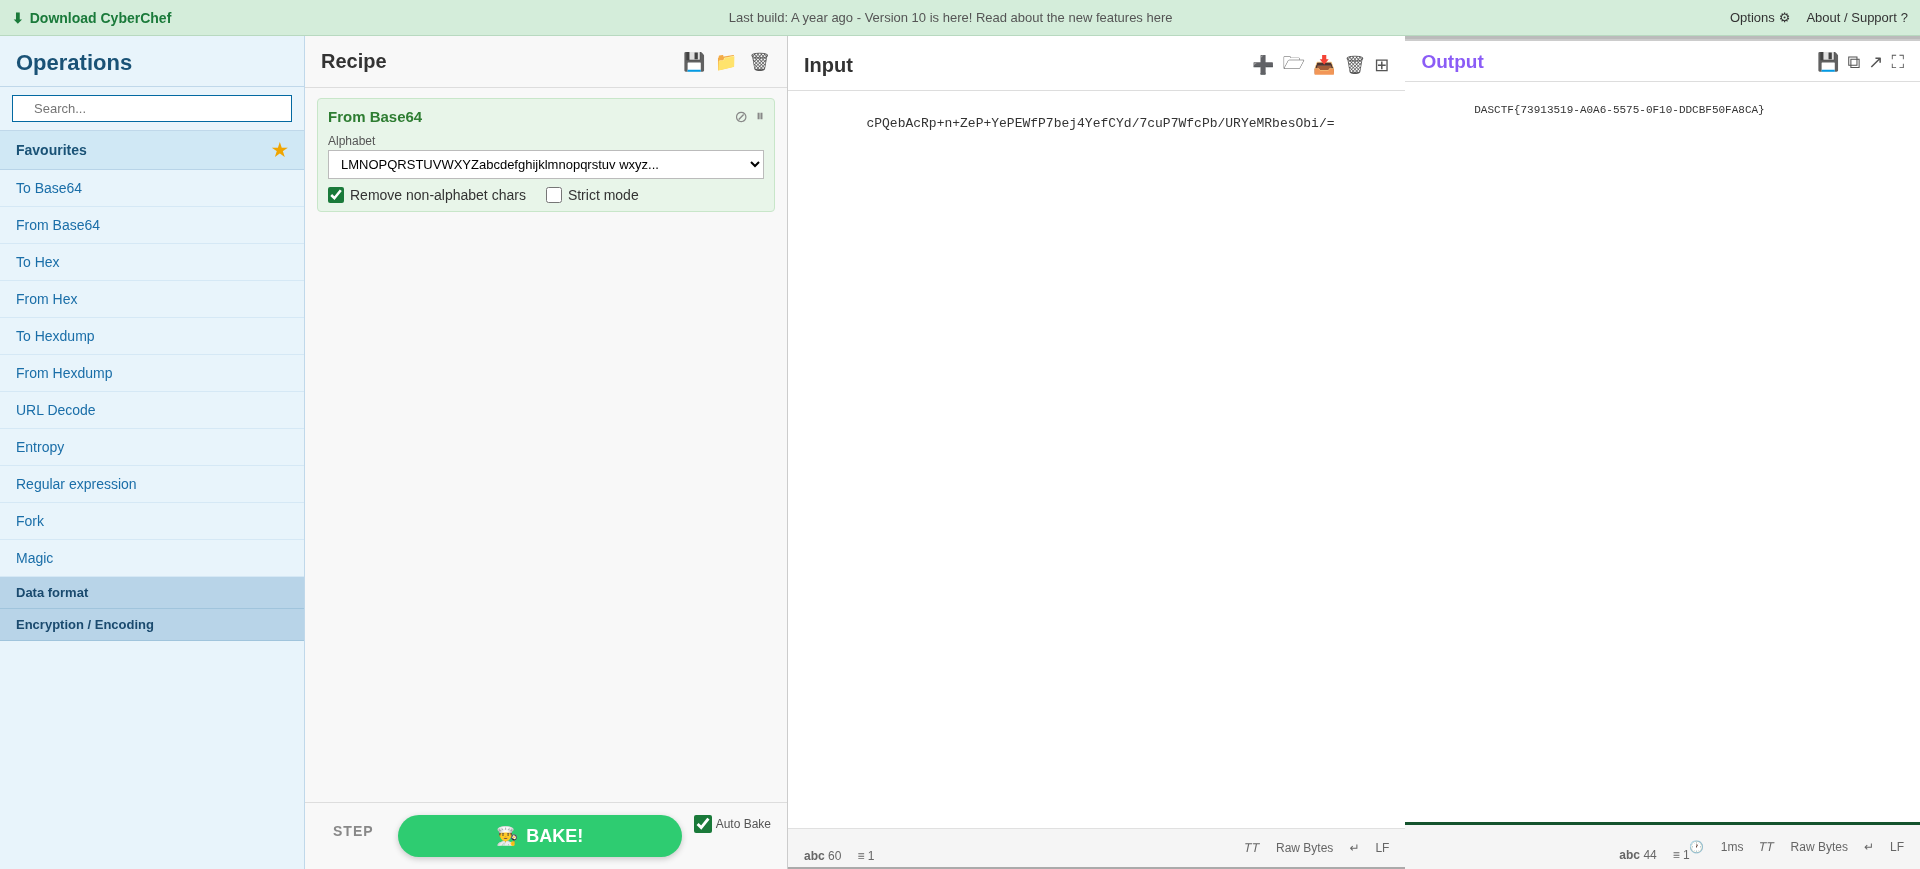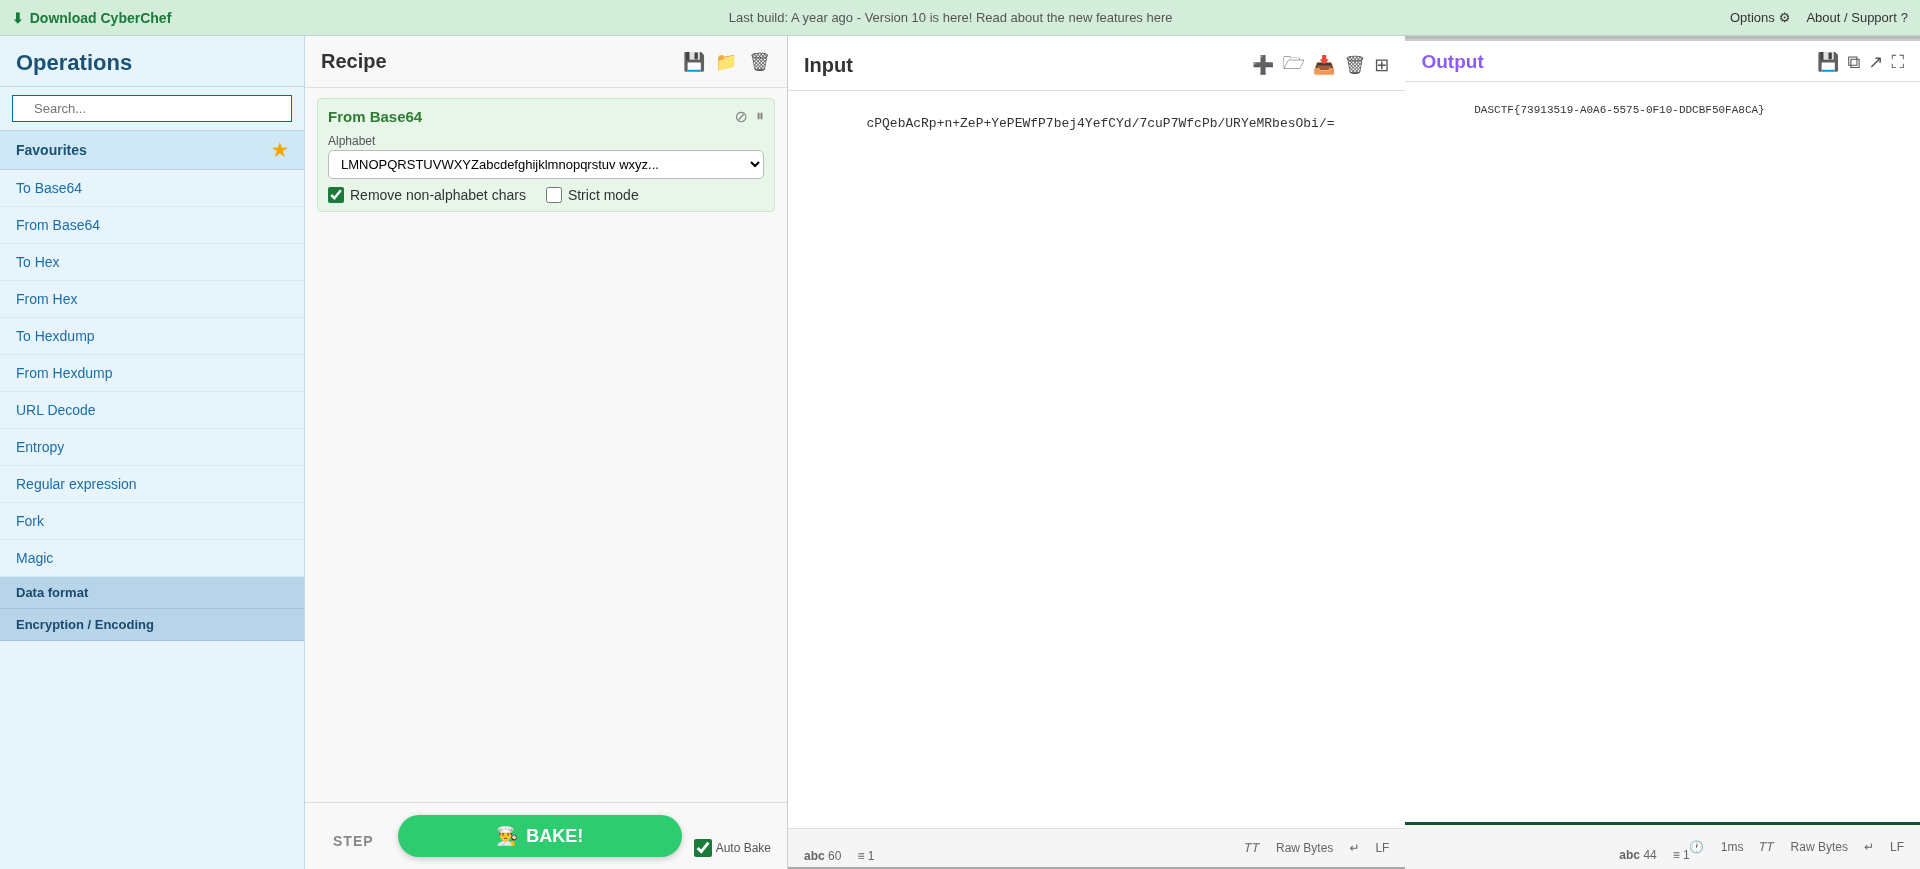--- a/index.html
+++ b/index.html
@@ -65,31 +65,31 @@
     .recipe-op-header {
       display: flex; align-items: center; justify-content: space-between; margin-bottom: 8px;
     }
     .recipe-op-title { font-weight: 700; color: #2e7d32; font-size: 15px; }
     .recipe-op-controls { display: flex; gap: 8px; }
     .recipe-op-controls span { cursor: pointer; color: #888; font-size: 16px; }
 
     .recipe-op-field { margin-bottom: 8px; }
     .recipe-op-field label { font-size: 12px; color: #555; display: block; margin-bottom: 2px; }
     .recipe-op-field select {
-      width: 100%; border: 1px solid #bbb; border-radius: 5px; padding: 5px 8px; font-size: 13px; background: white; outline: none;
+      width: 100%; border: 1px solid #bbb; border-radius: 0; padding: 5px 8px; font-size: 13px; background: white; outline: none;
     }
 
     .recipe-op-checkboxes { display: flex; align-items: center; gap: 20px; margin-top: 4px; }
     .checkbox-item { display: flex; align-items: center; gap: 6px; font-size: 14px; color: #333; }
     .checkbox-item input[type=checkbox] { width: 16px; height: 16px; accent-color: #1a7a3a; }
 
     .recipe-empty-area { flex: 1; background: #f8f8f8; }
 
     .recipe-footer {
-      padding: 12px 16px; border-top: 1px solid #ddd; display: flex; align-items: flex-end; gap: 12px; background: #f8f8f8;
+      padding: 12px 16px; border-top: 1px solid #ddd; display: flex; align-items: flex-start; gap: 12px; background: #f8f8f8;
     }
     .step-btn {
       background: none; border: none; color: #888; font-size: 14px; font-weight: 600; letter-spacing: 1px; cursor: pointer; padding: 8px 12px;
     }
     .bake-btn {
       flex: 1; background: #2ecc71; border: none; border-radius: 24px; padding: 10px 20px;
       font-size: 18px; font-weight: 700; color: white; cursor: pointer; display: flex; align-items: center; justify-content: center; gap: 8px;
       box-shadow: 0 2px 6px rgba(0,0,0,0.2);
     }
     .auto-bake-wrap { display: flex; align-items: center; gap: 4px; }

